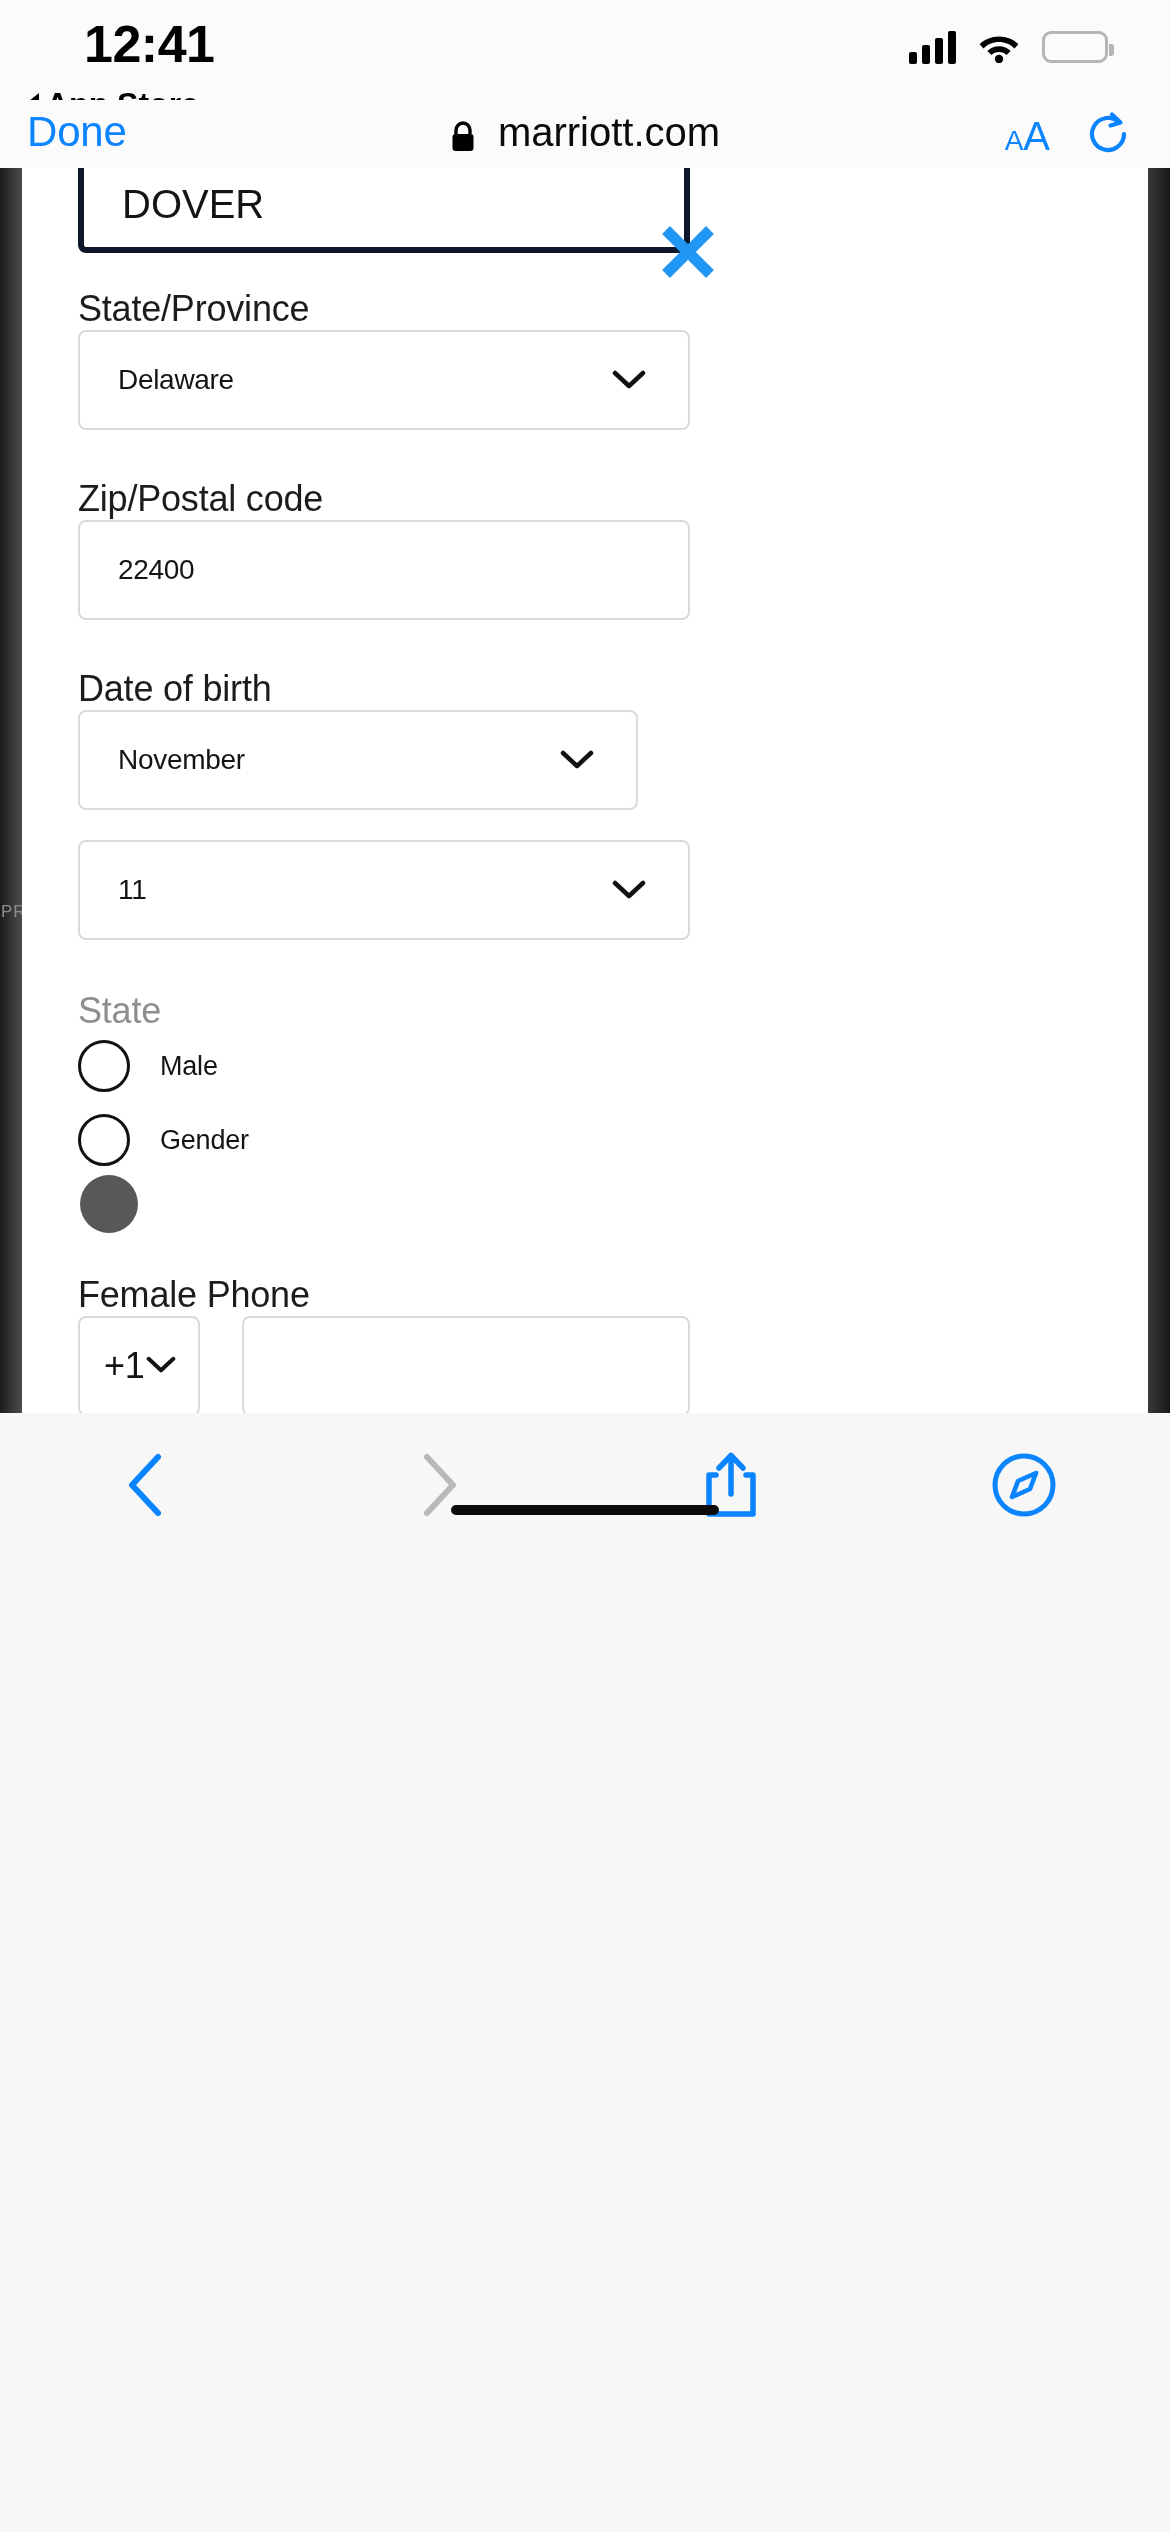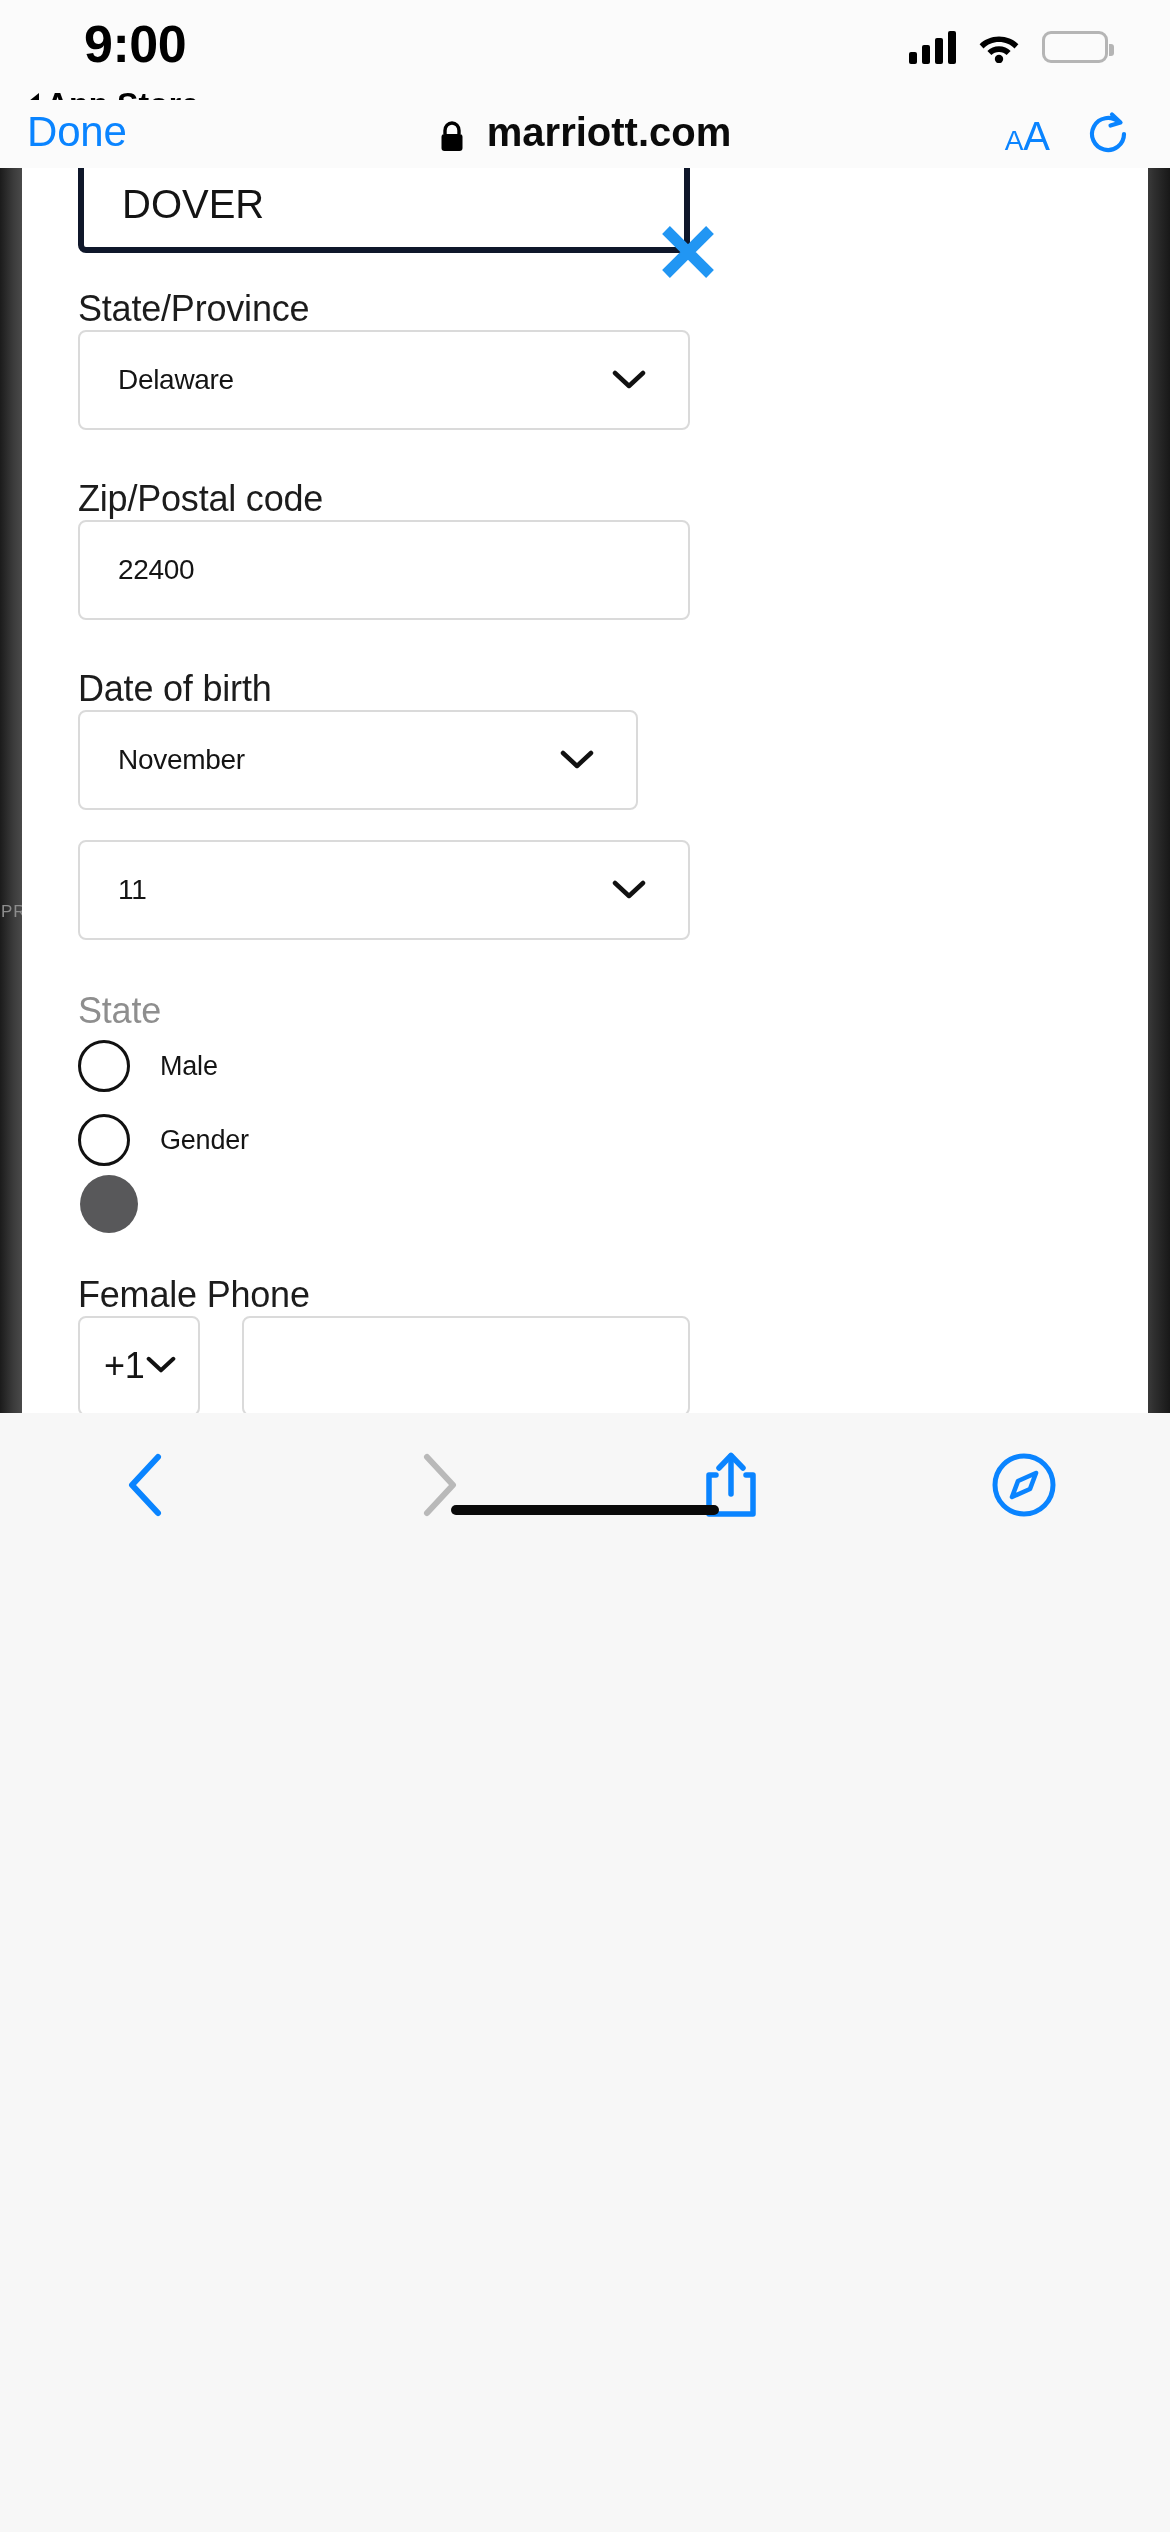--- a/index.html
+++ b/index.html
@@ -67,21 +67,21 @@
     width: 1170px; height: 68px;
     background: #fbfbfb;
   }
   .nav-done {
     position: absolute; left: 27px; top: 8px;
     font-size: 42px; color: #0a84ff; letter-spacing: -0.2px;
   }
   .nav-url {
     position: absolute; left: 0; right: 0; top: 10px;
     text-align: center;
-    font-size: 40px; font-weight: 700; color: #0b0b0b;
+    font-size: 40px; font-weight: 400; color: #0b0b0b;
     display: flex; align-items: center; justify-content: center; gap: 22px;
   }
   .lock-icon { width: 26px; height: 32px; display: inline-block; }
   .nav-aa {
     position: absolute; right: 120px; top: 14px;
     color: #0a84ff; display: flex; align-items: baseline;
   }
   .nav-aa .small { font-size: 28px; }
   .nav-aa .big { font-size: 40px; }
   .nav-reload {
@@ -214,21 +214,21 @@
     top: 1505px; width: 268px; height: 10px;
     background: #0a0a0a; border-radius: 6px;
   }
 </style>
 </head>
 <body>
 
 <div class="phone">
 
   <div class="statusbar">
-    <div class="status-time">9:00</div>
+    <div class="status-time">12:41</div>
     <div class="status-backapp">
       <span class="tri"></span>
       <span>App Store</span>
     </div>
     <div class="status-right">
       <span class="bars">
         <i></i>
           <i></i>
           <i></i>
           <i></i>

